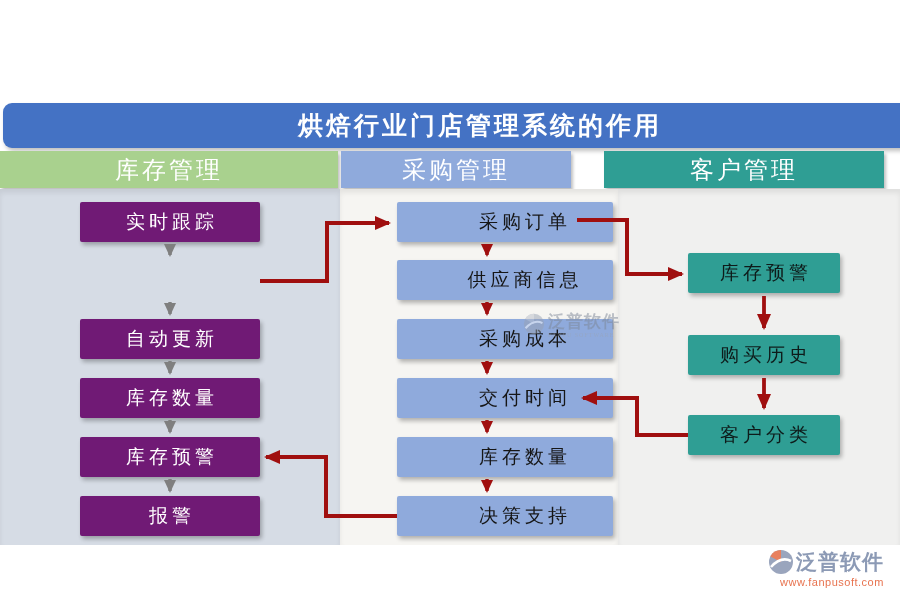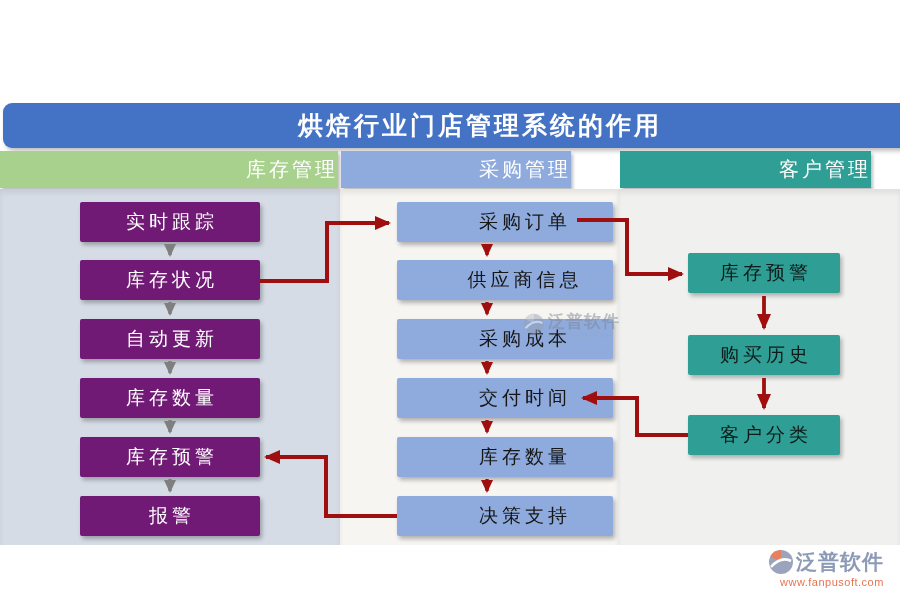--- a/index.html
+++ b/index.html
@@ -14,27 +14,27 @@
     display:flex;align-items:center;justify-content:center;
     box-shadow:2px 3px 4px rgba(0,0,0,0.25);
     padding-left:30px;
   }
   .title-bar span{
     color:#ffffff;font-size:25px;font-weight:bold;letter-spacing:3px;white-space:nowrap;
   }
   
   .hdr{
     position:absolute;top:151px;height:37px;
-    display:flex;align-items:center;justify-content:flex-end;
-    color:#ffffff;font-size:20px;letter-spacing:3px;
+    display:flex;align-items:center;justify-content:center;
+    color:#ffffff;font-size:24px;letter-spacing:3px;
     box-shadow:2px 3px 3px rgba(0,0,0,0.25);
   }
   .hdr-inv{left:0;width:338px;background:#A9D18E;}
   .hdr-pur{left:341px;width:230px;background:#8FAADC;}
-  .hdr-cus{left:620px;width:251px;background:#2F9E94;}
+  .hdr-cus{left:604px;width:280px;background:#2F9E94;}
   
   .panel{position:absolute;top:189px;height:356px;box-shadow:inset 0 4px 5px rgba(0,0,0,0.07);}
   .panel-left{left:0;width:340px;background:#D6DCE5;}
   .panel-mid{left:340px;width:278px;background:#F6F5F2;}
   .panel-right{left:618px;width:282px;background:#F0F0EF;}
   
   .node{
     position:absolute;height:40px;z-index:2;border-radius:2px;
     display:flex;align-items:center;justify-content:center;
     font-size:19px;letter-spacing:4px;text-indent:4px;white-space:nowrap;
@@ -75,21 +75,20 @@
   </div>
   <div class="hdr hdr-cus">
     <span>客户管理</span>
   </div>
 
   <div class="panel panel-left"></div>
   <div class="panel panel-mid"></div>
   <div class="panel panel-right"></div>
 
   <div class="node g" style="top:202px">实时跟踪</div>
-  <div class="node g" style="top:260px">库存状况</div>
   <div class="node g" style="top:319px">自动更新</div>
   <div class="node g" style="top:378px">库存数量</div>
   <div class="node g" style="top:437px">库存预警</div>
   <div class="node g" style="top:496px">报警</div>
 
   <div class="node b" style="top:202px">采购订单</div>
   <div class="node b" style="top:260px">供应商信息</div>
   <div class="node b" style="top:319px">采购成本</div>
   <div class="node b" style="top:378px">交付时间</div>
   <div class="node b" style="top:437px">库存数量</div>

